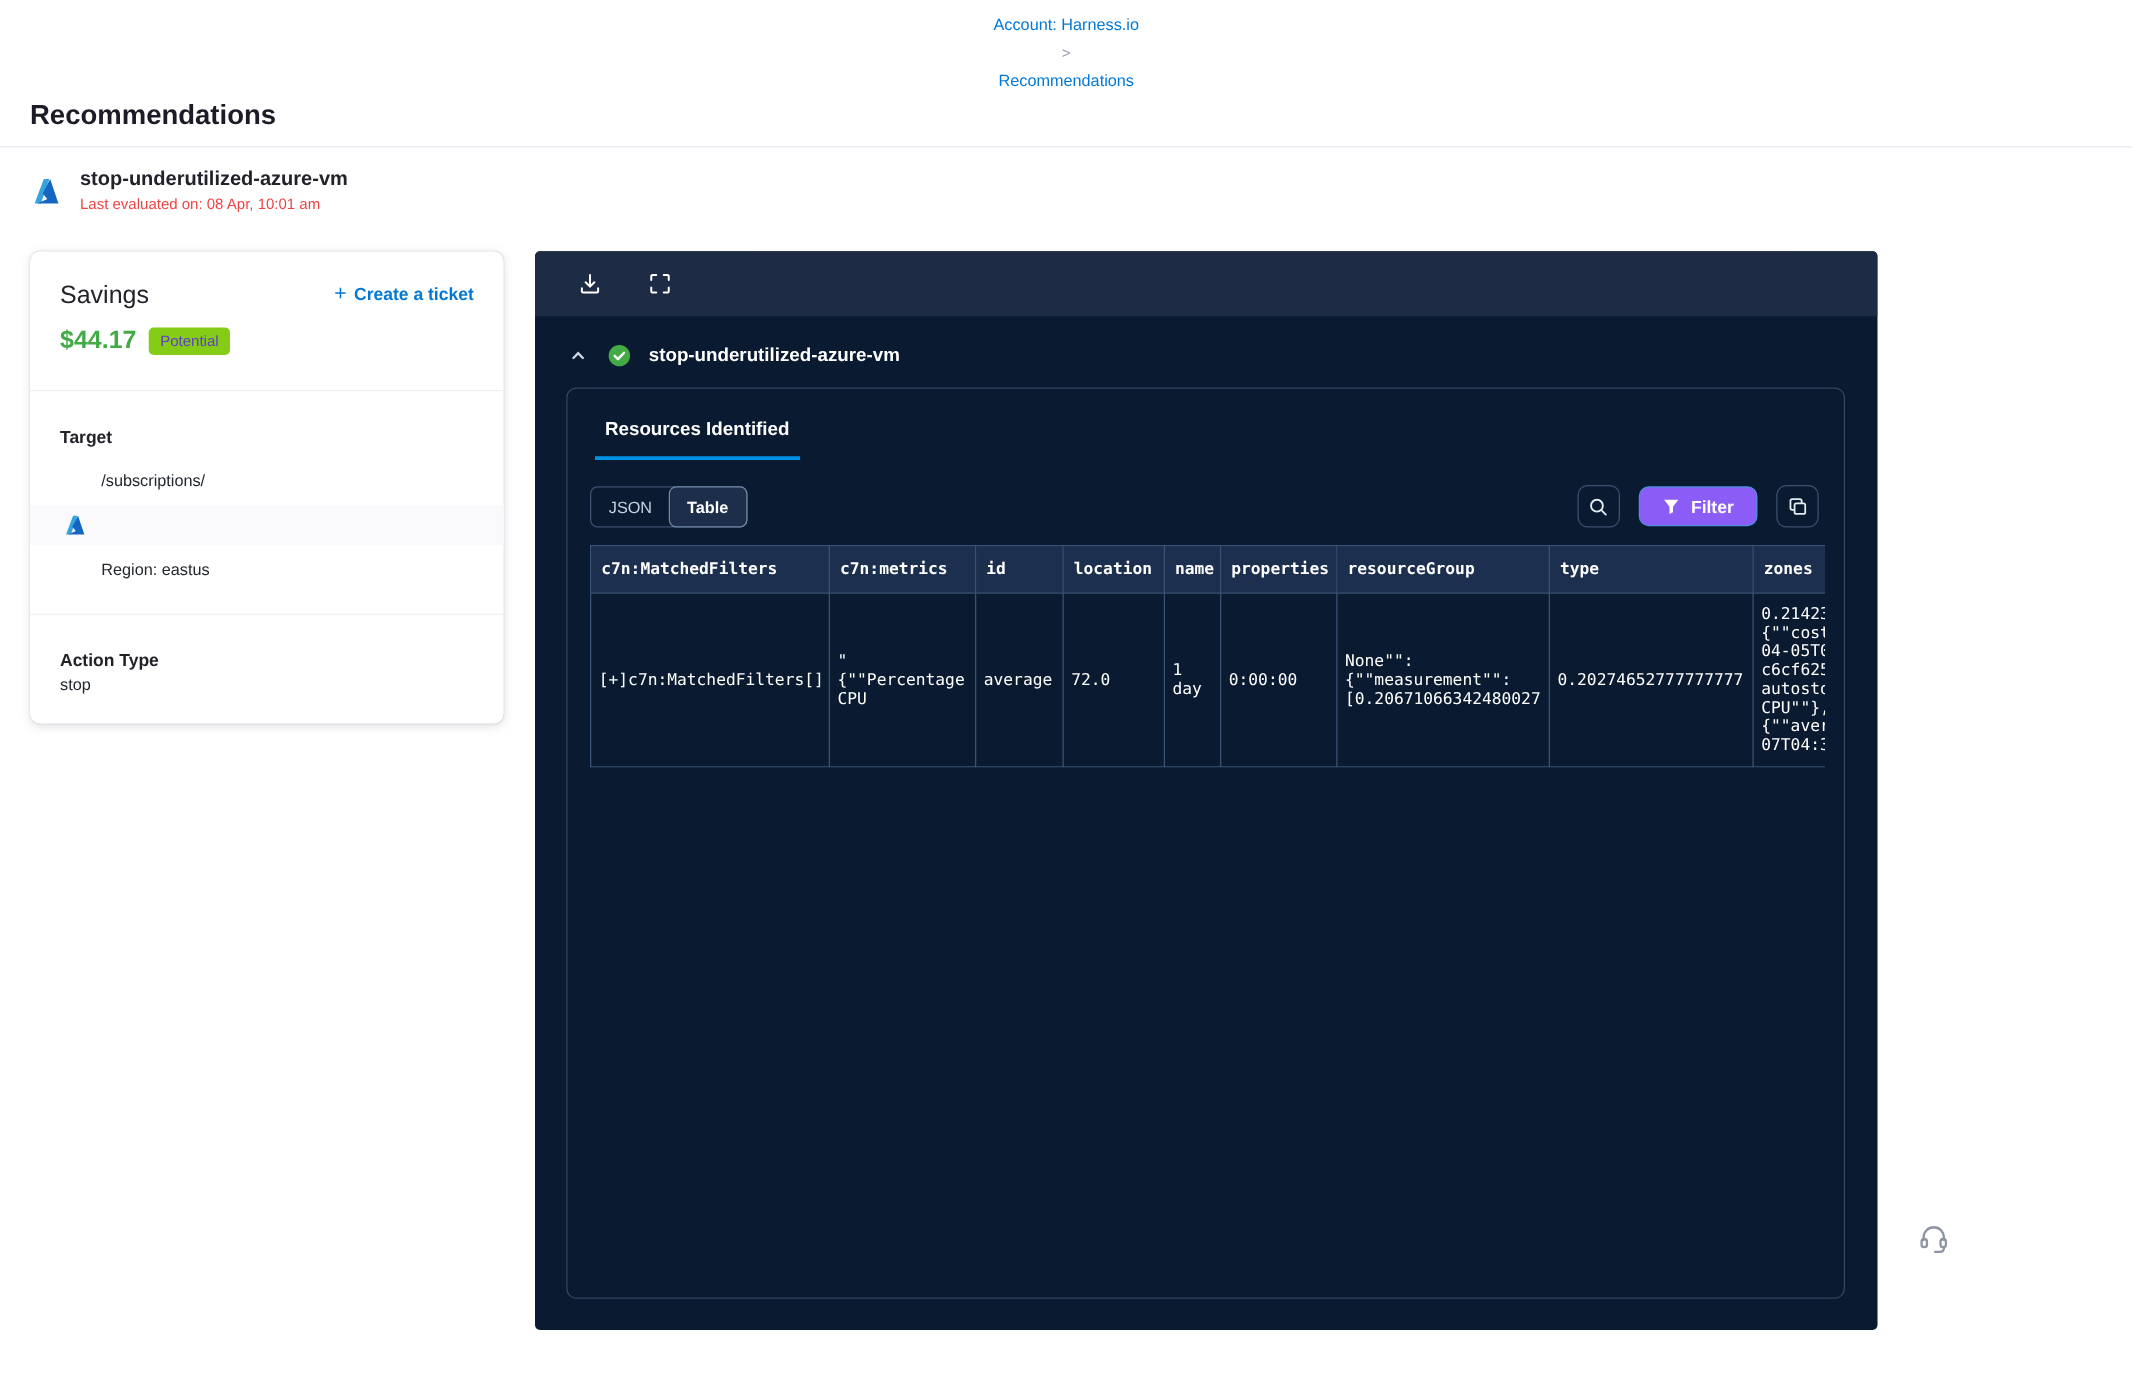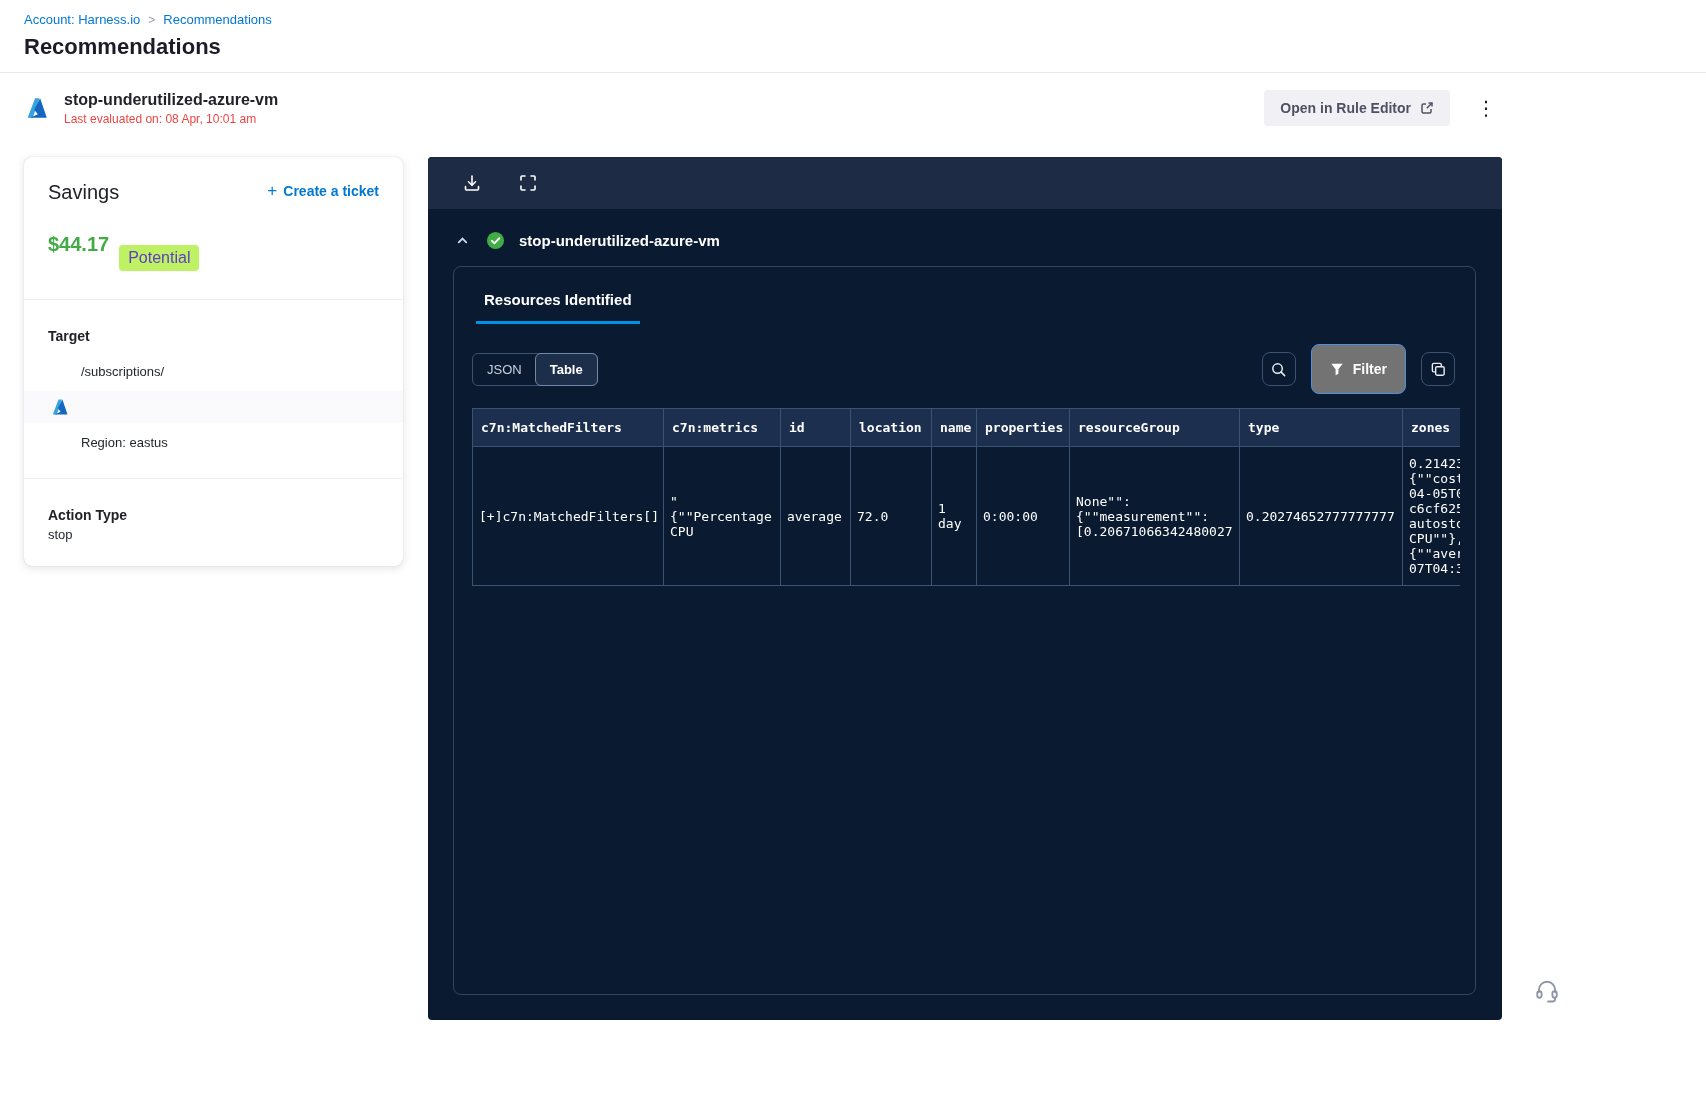--- a/index.html
+++ b/index.html
@@ -4,21 +4,21 @@
 <style>
   * { margin:0; padding:0; box-sizing:border-box; }
   html,body { background:#ffffff; }
   body {
     width:1706px; height:1118px; position:relative; overflow:hidden;
     font-family:"Liberation Sans", sans-serif; color:#22222a;
   }
 
   
   .topbar { padding:12px 24px 12px; }
-  .breadcrumb { display:flex; align-items:center; gap:8px; font-size:13px; }
+  .breadcrumb { display:flex; align-items:center; gap:8px; font-size:13px;flex-direction:column; }
   .breadcrumb a { color:#0278d5; text-decoration:none; cursor:pointer; }
   .breadcrumb .sep { color:#9a9aad; font-size:12px; }
   .page-title { margin-top:7px; font-size:22px; font-weight:700; color:#1c1c28; }
   .full-divider { height:1px; background:#e8e8ef; width:1706px; }
 
   
   .header-row { display:flex; align-items:center; gap:14px; width:1530px; padding:17px 28px 17px 24px; }
   .azure-lg { width:26px; height:26px; flex:0 0 auto; }
   .hdr-title { font-size:16px; font-weight:700; color:#22222a; }
   .hdr-sub { font-size:12px; color:#ef4444; margin-top:3px; }
@@ -33,21 +33,21 @@
 
   
   .left-card { width:379px; background:#fff; border-radius:8px; padding:24px;
     box-shadow:0 0 1px rgba(40,41,61,.25), 0 2px 8px rgba(96,97,112,.18); }
   .savings-row { display:flex; justify-content:space-between; align-items:flex-start; }
   .savings-label { font-size:20px; color:#22222a; }
   .create-ticket { display:flex; align-items:center; gap:6px; color:#0278d5; font-size:14px; font-weight:700; text-decoration:none; cursor:pointer; }
   .create-ticket .plus { font-size:17px; font-weight:400; }
   .amount-row { display:flex; align-items:center; gap:10px; margin-top:13px; }
   .savings-amount { color:#42ab45; font-size:20px; font-weight:700; }
-  .badge { background:#bef264; color:#5f3dc4; font-size:16px; padding:4px 9px; border-radius:4px;margin-top:28px; }
+  .badge { background:#84cc16; color:#5f3dc4; font-size:12px; padding:4px 9px; border-radius:4px; }
   .card-divider { height:1px; background:#eef0f3; margin:28px -24px; }
   .section-label { font-size:14px; font-weight:700; color:#22222a; }
   .target-path { font-size:13px; color:#22272d; margin:20px 0 0 33px; }
   .target-icon-row { margin:12px -24px 0; padding:6px 24px; background:#fafafc; }
   .azure-sm { width:20px; height:20px; display:block; margin-left:2px; }
   .target-region { font-size:13px; color:#22272d; margin:12px 0 0 33px; }
   .action-value { font-size:13px; color:#22272d; margin-top:4px; }
 
   
   .dark-panel { width:1074px; height:863px; background:#0a1b31; border-radius:4px; color:#fff; overflow:hidden; }
@@ -63,21 +63,21 @@
     font-family:"Liberation Sans",sans-serif; }
 
   .controls-row { display:flex; align-items:center; margin-top:20px; }
   .seg { display:flex; border:1px solid #3d5170; border-radius:6px; }
   .seg-json { padding:8px 14px; font-size:13px; color:#c9d1de; background:none; border:none; cursor:pointer; font-family:"Liberation Sans",sans-serif; }
   .seg-table { padding:8px 14px; font-size:13px; color:#fff; font-weight:700; background:#1c2e49; border:1px solid #7189a8;
     border-radius:6px; margin:-1px; cursor:pointer; font-family:"Liberation Sans",sans-serif; }
   .controls-right { margin-left:auto; display:flex; align-items:center; gap:15px; padding-right:2px; }
   .icon-sq { width:34px; height:34px; border:1px solid #3d5170; border-radius:8px; background:transparent;
     display:flex; align-items:center; justify-content:center; cursor:pointer; }
-  .filter-btn { height:50px; border:1px solid #4f90dd; border-radius:8px; background:#737373; color:#fff;
+  .filter-btn { height:32px; border:1px solid #4f90dd; border-radius:8px; background:#8b5cf6; color:#fff;
     font-size:14px; font-weight:600; display:flex; align-items:center; gap:9px; padding:0 18px; cursor:pointer;
     font-family:"Liberation Sans",sans-serif; }
 
   .rows-row { display:flex; align-items:center; margin-top:22px; padding:0 2px; }
   .rows-count { font-size:13px; font-weight:600; color:#fff; }
   .flatten { margin-left:auto; display:flex; align-items:center; gap:10px; }
   .flatten-dot { width:10px; height:10px; border-radius:50%; background:#fff; border:none; cursor:pointer; padding:0; }
   .flatten-label { font-size:13px; color:#fff; }
 
   .table-wrap { margin-top:14px; width:988px; overflow:hidden; }
@@ -104,31 +104,20 @@
 <div class="full-divider"></div>
 
 <div class="header-row">
   <svg class="azure-lg" viewBox="0 0 24 24">
     <path d="M10.2 3h4.1L8.1 21H3.4z" fill="#36a3dd"></path>
     <path d="M14.9 3 9.4 13.6l3.4 4.2-7.3 3.2H21z" fill="#1566c0"></path>
   </svg>
   <div>
     <div class="hdr-title">stop-underutilized-azure-vm</div>
     <div class="hdr-sub">Last evaluated on: 08 Apr, 10:01 am</div>
-  </div>
-  <div class="header-right">
-    <button class="rule-editor-btn">
-      <span>Open in Rule Editor</span>
-      <svg width="14" height="14" viewBox="0 0 14 14" fill="none" stroke="#4f5162" stroke-width="1.5">
-        <path d="M6 3H3.5A1.5 1.5 0 0 0 2 4.5v6A1.5 1.5 0 0 0 3.5 12h6A1.5 1.5 0 0 0 11 10.5V8"></path>
-        <path d="M8.5 2H12v3.5"></path>
-          <path d="M12 2 6.8 7.2"></path>
-      </svg>
-    </button>
-    <button class="kebab">⋮</button>
   </div>
 </div>
 
 <div class="content">
 
   <div class="left-card">
     <div class="savings-row">
       <div class="savings-label">Savings</div>
       <a class="create-ticket">
         <span class="plus">+</span>

